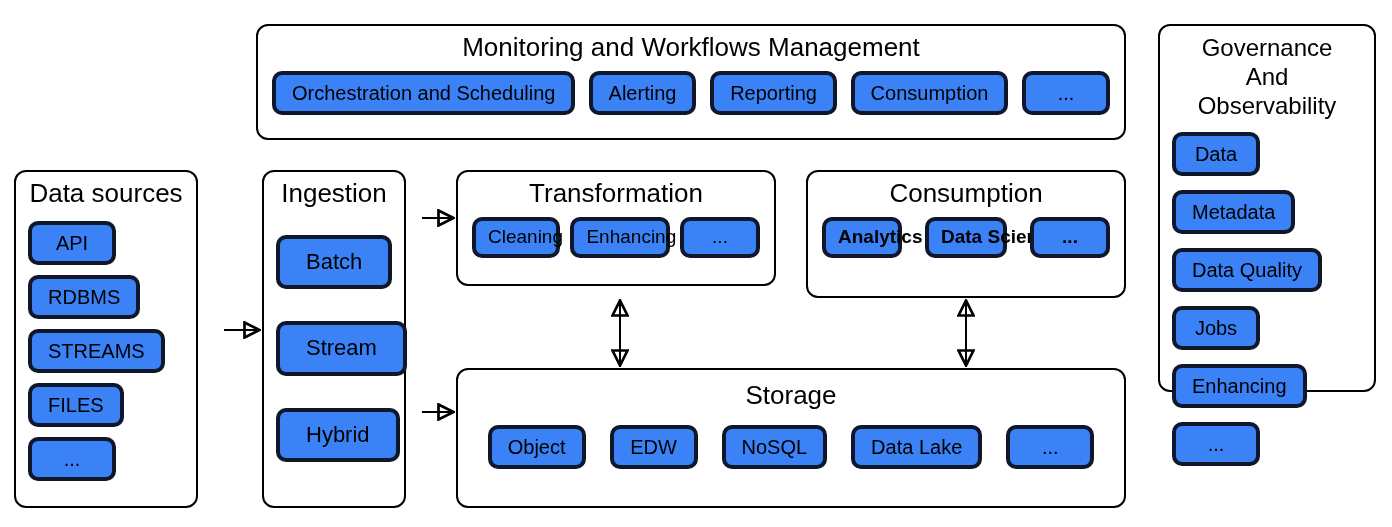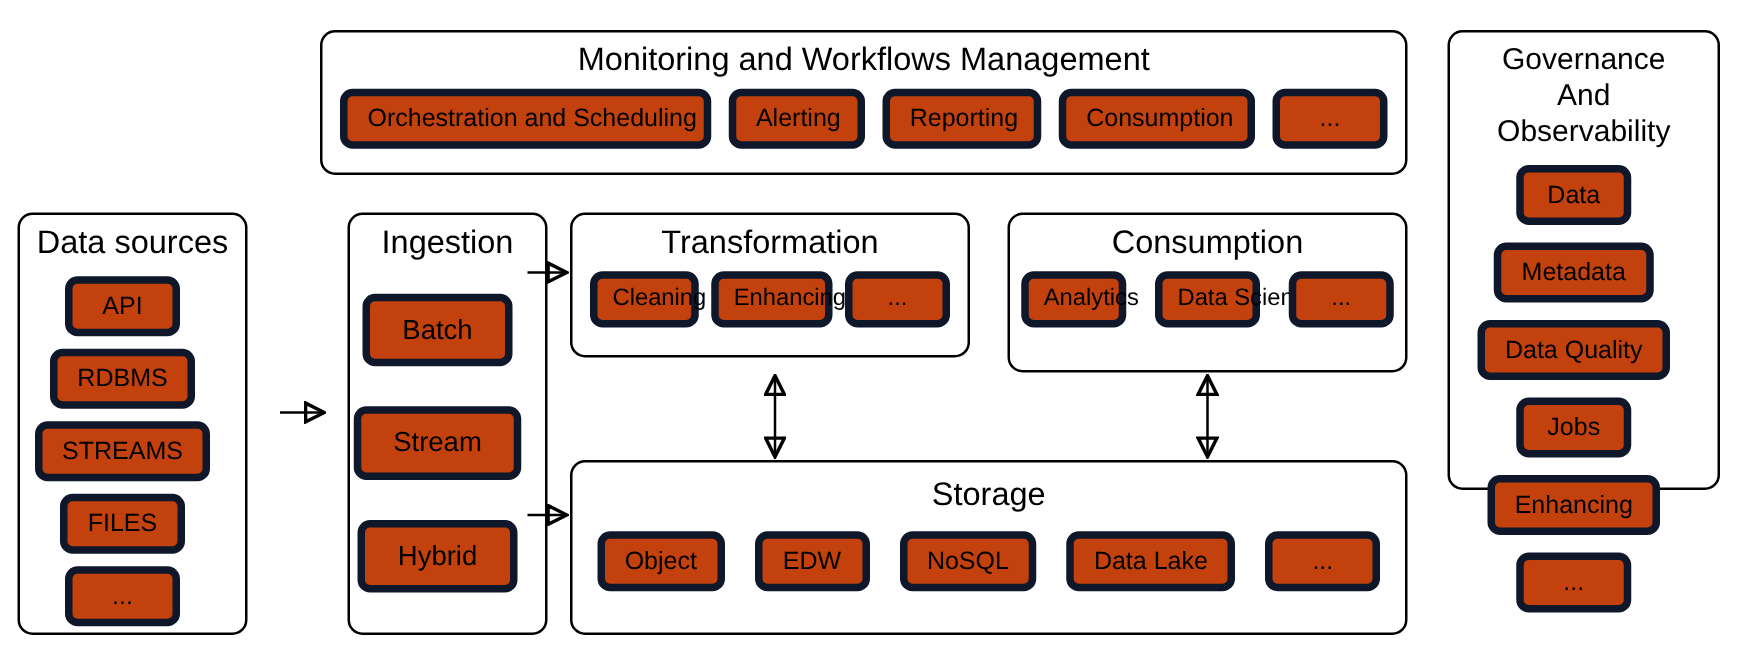--- a/index.html
+++ b/index.html
@@ -29,32 +29,32 @@
   .pill-row {
     display: flex;
     justify-content: center;
     gap: 14px;
     flex-wrap: nowrap;
     padding: 8px 14px 10px 14px;
   }
   .pill-col {
     display: flex;
     flex-direction: column;
-    align-items: center;
+    align-items: flex-start;
     gap: 10px;
     padding: 6px 28px 10px 12px;
   }
   .pill {
-    border: 6px solid #0f172a;
+    border: 4px solid #0f172a;
     border-radius: 10px;
     padding: 6px 16px;
     font-size: 20px;
     line-height: 1.2;
     white-space: nowrap;
-    background: #c2410c;
+    background: #3b82f6;
     min-width: 48px;
   }
   .pill.big {
     padding: 10px 26px;
     font-size: 22px;
   }
   .pill.sm {
     font-size: 19px;
     padding: 5px 12px;
   }
@@ -89,41 +89,41 @@
     <div class="title" style="padding-bottom:6px;">Data sources</div>
     <div class="pill-col">
       <div class="pill">API</div>
       <div class="pill">RDBMS</div>
       <div class="pill">STREAMS</div>
       <div class="pill">FILES</div>
       <div class="pill">...</div>
     </div>
   </div>
 
-  <div class="box" style="left:262px; top:170px; width:160px; height:338px;margin-left:16px;">
+  <div class="box" style="left:262px; top:170px; width:144px; height:338px;">
     <div class="title" style="padding-bottom:6px;">Ingestion</div>
     <div class="pill-col" style="gap:32px; padding-top:20px;">
       <div class="pill big">Batch</div>
       <div class="pill big">Stream</div>
       <div class="pill big">Hybrid</div>
     </div>
   </div>
 
   <div class="box" style="left:456px; top:170px; width:320px; height:116px;">
     <div class="title">Transformation</div>
     <div class="pill-row" style="gap:10px;">
       <div class="pill sm">Cleaning</div>
       <div class="pill sm">Enhancing</div>
       <div class="pill sm">...</div>
     </div>
   </div>
 
   <div class="box" style="left:806px; top:170px; width:320px; height:128px;">
     <div class="title">Consumption</div>
-    <div class="pill-row" style="gap:23px;">
+    <div class="pill-row" style="gap:23px;font-weight:bold;">
       <div class="pill sm">Analytics</div>
       <div class="pill sm">Data Science</div>
       <div class="pill sm">...</div>
     </div>
   </div>
 
   <div class="box" style="left:456px; top:368px; width:670px; height:140px;">
     <div class="title" style="padding-top:10px;">Storage</div>
     <div class="pill-row" style="gap:24px; padding-top:14px;">
       <div class="pill">Object</div>

